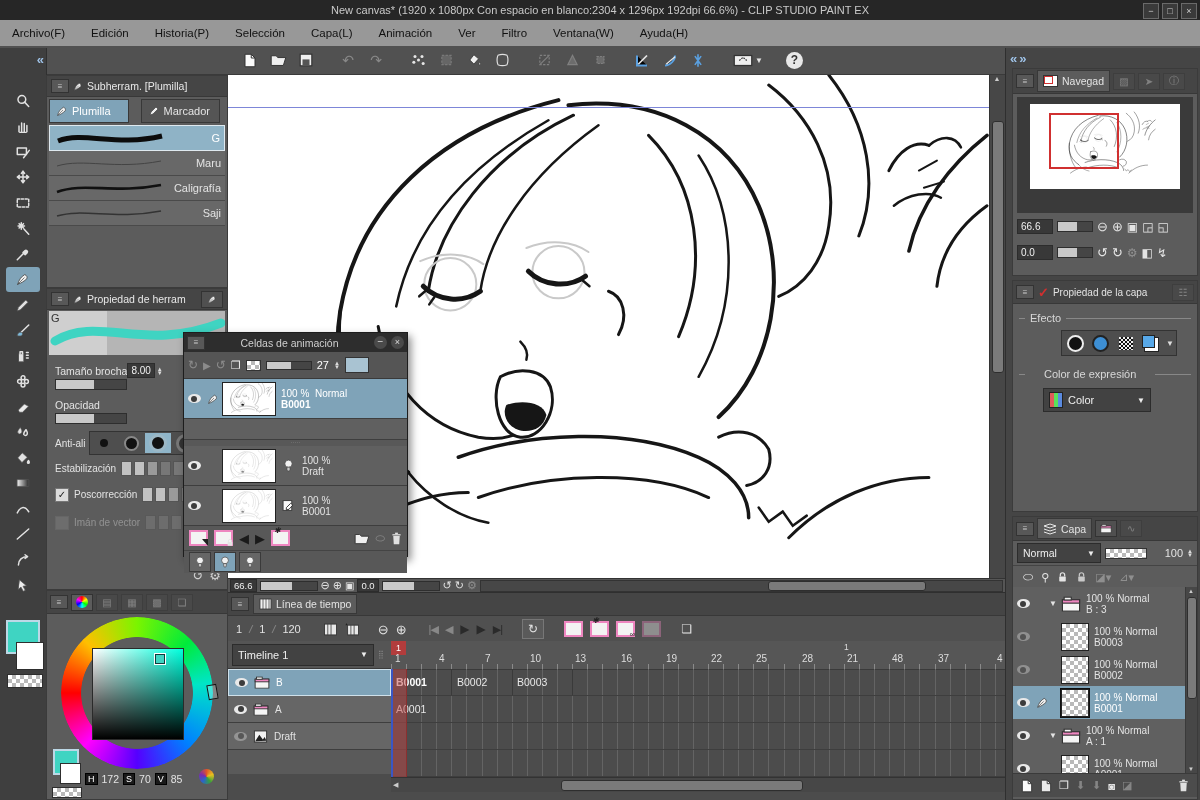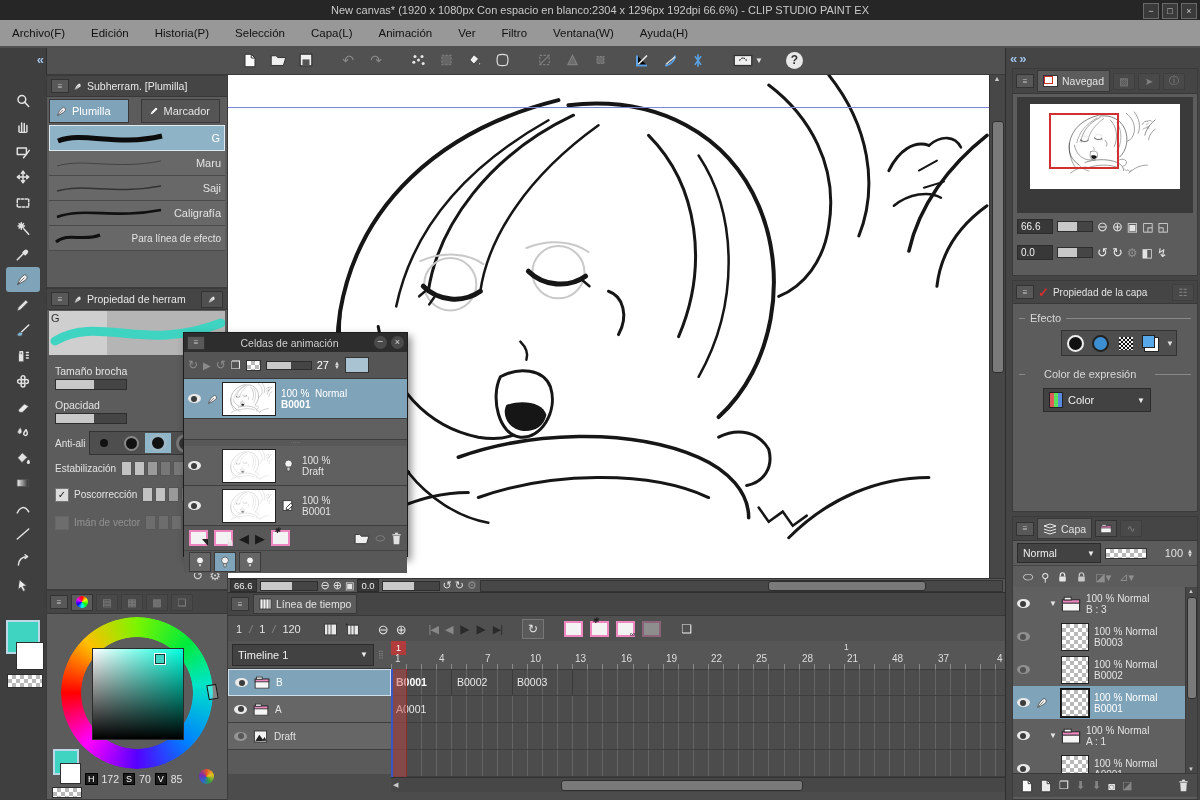--- a/index.html
+++ b/index.html
@@ -470,35 +470,29 @@
         <span>G</span>
       </div>
       <div class="strow">
         <svg width="112" height="17">
             <path d="M4 11 C30 3 62 15 108 6" stroke="#444" fill="none" stroke-width="1"></path>
           </svg>
         <span>Maru</span>
       </div>
       <div class="strow">
         <svg width="112" height="17">
-            <path d="M4 11 C30 3 62 15 108 6" stroke="#333" fill="none" stroke-width="1.5"></path>
-          </svg>
-        <span>Saji</span>
+            <path d="M4 12 C30 2 62 14 108 5" stroke="#111" fill="none" stroke-width="2.6"></path>
+          </svg>
+        <span>Caligrafía</span>
       </div>
       <div class="strow">
         <svg width="112" height="17">
-            <path d="M4 12 C30 2 62 14 108 5" stroke="#111" fill="none" stroke-width="2.6"></path>
-          </svg>
-        <span>Caligrafía</span>
-      </div>
-      <div class="strow" style="font-size:10px">
-        <svg width="50" height="17">
-            <path d="M3 12 C15 2 30 12 47 5" stroke="#111" fill="none" stroke-width="3"></path>
-          </svg>
-        <span>Para línea de efecto</span>
+            <path d="M4 11 C30 3 62 15 108 6" stroke="#333" fill="none" stroke-width="1.5"></path>
+          </svg>
+        <span>Saji</span>
       </div>
     </div>
   </div>
 
   <div class="panel abs" style="left:46px;top:288px;width:182px;height:302px">
     <div class="ptitle">
       <div class="pmenu">≡</div>
       <svg width="10" height="13" viewBox="0 0 12 12">
           <use href="#i-pen"></use>
         </svg>
@@ -510,21 +504,21 @@
         </div>
     </div>
 
     <div class="abs" style="left:2px;top:22px;width:176px;height:44px;background:linear-gradient(to right,#cfcfcf 0 58px,#b5b5b5 58px)">
       <span class="abs" style="left:2px;top:1px;color:#333;font-size:11px">G</span>
       <svg class="abs" style="left:0;top:0" width="176" height="44">
         <path d="M6 30 C 50 4 95 42 172 12" stroke="#3fd4c2" fill="none" stroke-width="9" stroke-linecap="round"></path>
       </svg>
     </div>
 
-    <div class="abs r" style="left:8px;top:74px;width:166px;justify-content:space-between">
+    <div class="abs r" style="left:8px;top:74px;width:166px;">
       <span style="font-size:10.5px">Tamaño brocha</span>
       <span class="r" style="gap:2px">
         <span class="valbox">8.00</span>
         <span class="spin">
             <span>▲</span>
             <span>▼</span>
           </span>
       </span>
     </div>
     <div class="slider abs" style="left:8px;top:90px;width:70px"></div>

